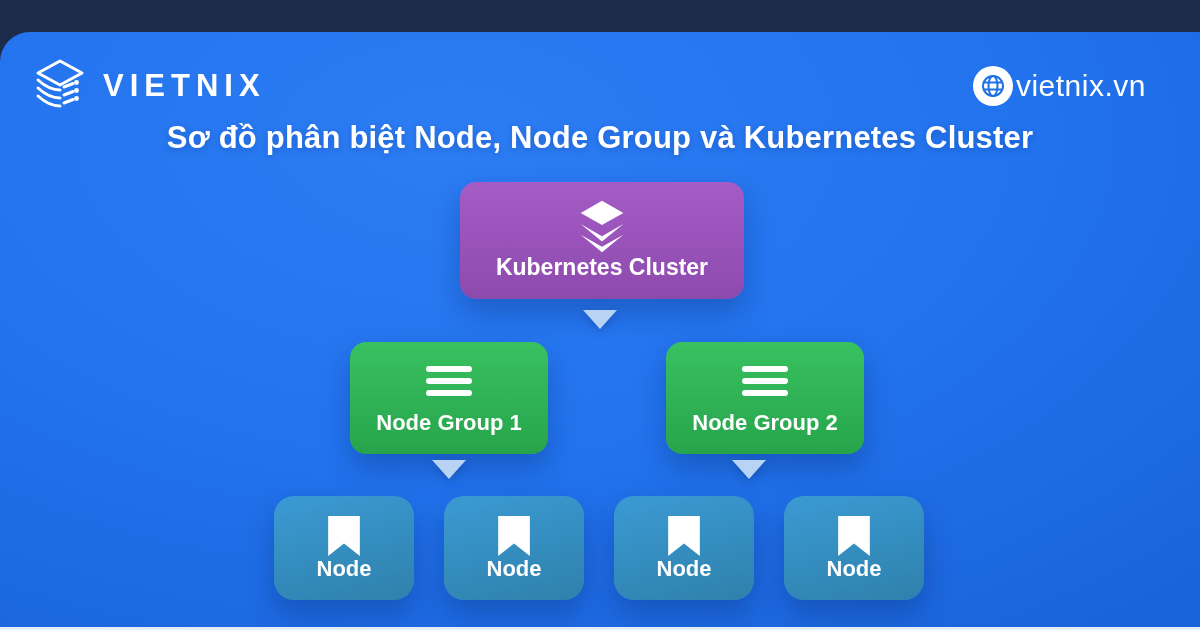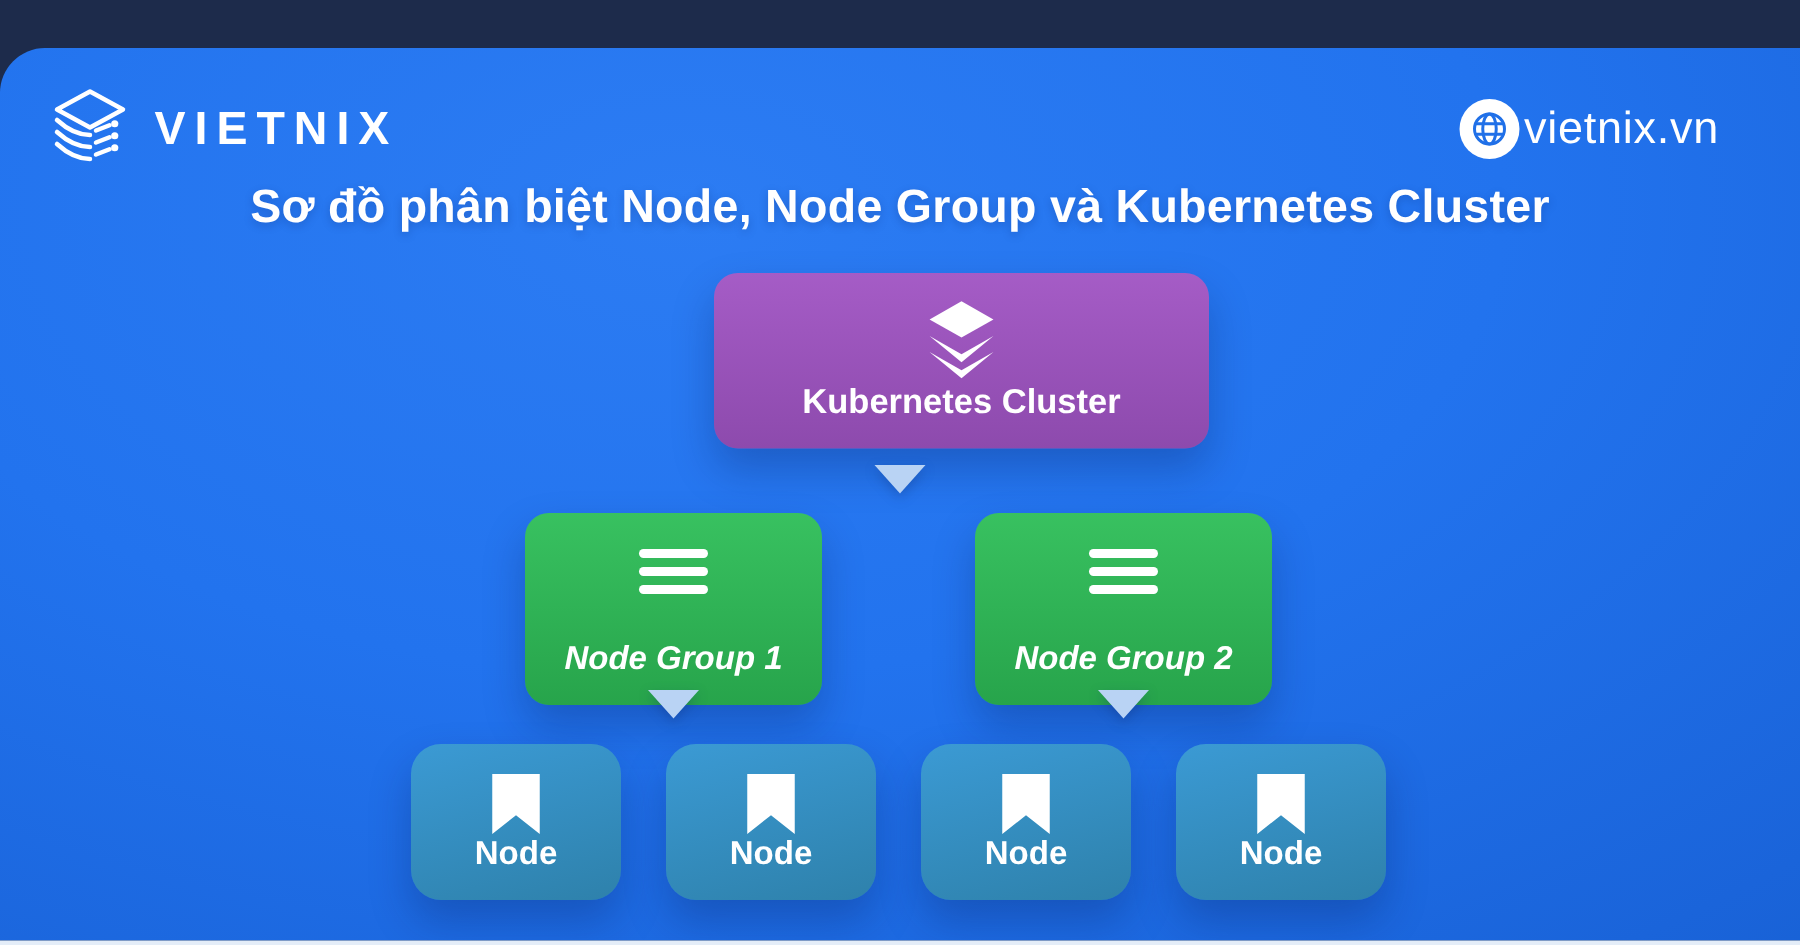--- a/index.html
+++ b/index.html
@@ -38,27 +38,27 @@
     color:var(--text);font-size:31px;font-weight:700;letter-spacing:.2px;
     text-shadow:0 2px 6px rgba(10,40,110,.25);
   }
 
   
   .box{
     position:absolute;display:flex;flex-direction:column;align-items:center;justify-content:space-between;
     color:var(--text);box-shadow:0 14px 28px rgba(8,30,90,.28);
   }
   .box-label{font-weight:700;text-align:center;}
-  .cluster{left:476px;top:150px;width:330px;height:117px;border-radius:16px;
+  .cluster{left:460px;top:150px;width:284px;height:117px;border-radius:16px;
     background:linear-gradient(180deg,var(--cluster-top),var(--cluster-bottom));
     padding:16px 0 18px 0;box-sizing:border-box;}
   .cluster .box-label{font-size:23px;}
-  .group{top:310px;width:198px;height:128px;border-radius:16px;
+  .group{top:310px;width:198px;height:112px;border-radius:16px;
     background:linear-gradient(180deg,var(--group-top),var(--group-bottom));
-    padding:24px 0 18px 0;box-sizing:border-box;font-style:italic;}
+    padding:24px 0 18px 0;box-sizing:border-box;}
   .group .box-label{font-size:22px;}
   .node{top:464px;width:140px;height:104px;border-radius:20px;
     background:linear-gradient(165deg,var(--node-top),var(--node-bottom));
     padding:20px 0 18px 0;box-sizing:border-box;}
   .node .box-label{font-size:22px;}
 
   
   .menu-icon{display:flex;flex-direction:column;gap:6px;}
   .menu-icon i{display:block;width:46px;height:6px;border-radius:3px;background:#ffffff;}
 
@@ -113,21 +113,21 @@
   <div class="arrow-down" style="left:583px;top:278px;"></div>
 
   <div class="box group" style="left:350px;">
     <span class="menu-icon">
         <i></i>
         <i></i>
         <i></i>
       </span>
     <div class="box-label">Node Group 1</div>
   </div>
-  <div class="box group" style="left:650px;align-items:center;">
+  <div class="box group" style="left:666px;align-items:center;">
     <span class="menu-icon">
         <i></i>
         <i></i>
         <i></i>
       </span>
     <div class="box-label">Node Group 2</div>
   </div>
 
   <div class="arrow-down" style="left:432px;top:428px;"></div>
   <div class="arrow-down" style="left:732px;top:428px;"></div>

